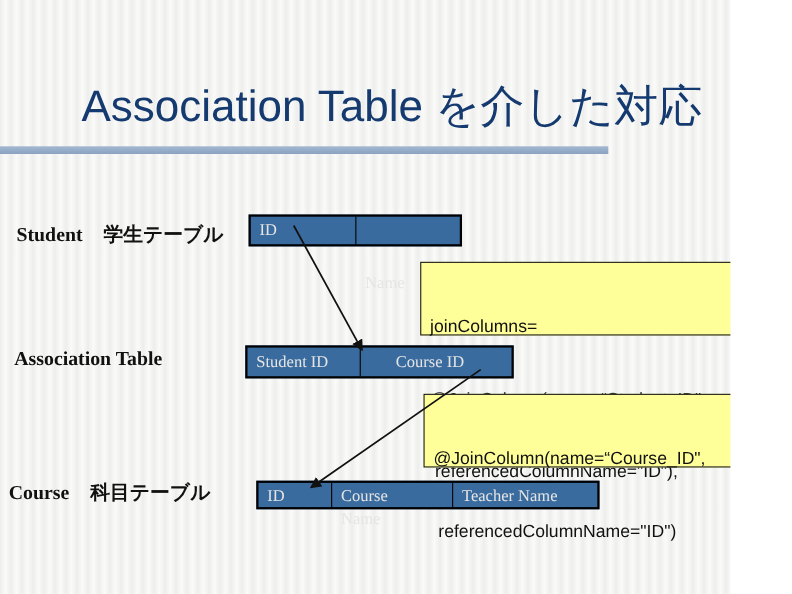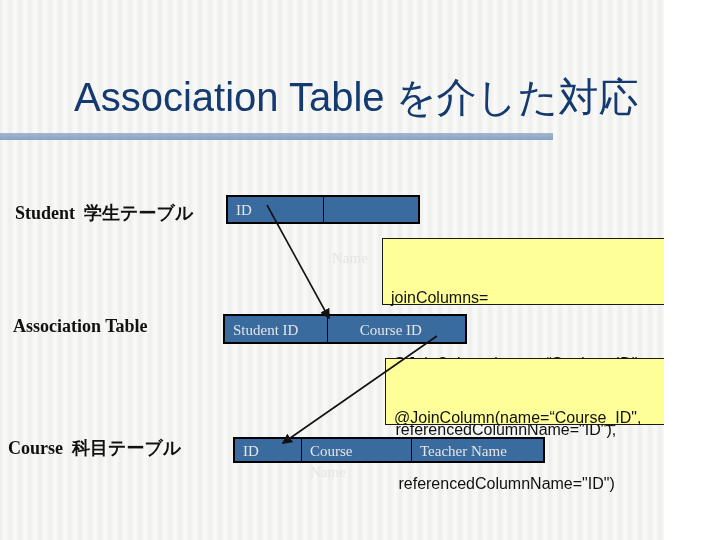--- a/index.html
+++ b/index.html
@@ -29,21 +29,21 @@
   }
   .row-label {
     position: absolute;
     color: #111111;
     font-weight: bold;
     font-size: 18px;
     line-height: 23px;
     white-space: nowrap;
   }
   .row-label .en { font-family: "Liberation Serif", serif; }
-  .row-label .ja { font-family: Liberation Sans, sans-serif; margin-left: 9px; }
+  .row-label .ja { font-family: Liberation Sans, sans-serif; margin-left: 19px; }
   .dbtable {
     position: absolute;
     display: flex;
     background: #3a6b9e;
     border: 2px solid #000;
     box-sizing: border-box;
     z-index: 2;
   }
   .cell {
     box-sizing: border-box;

